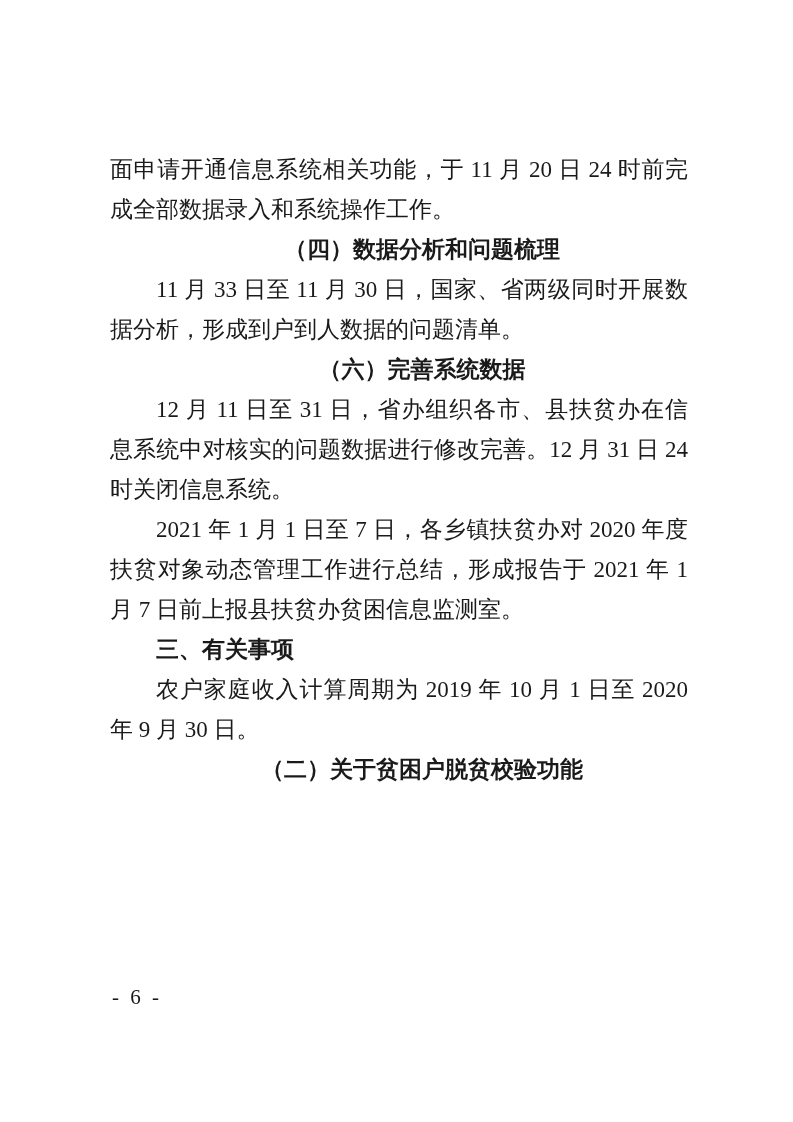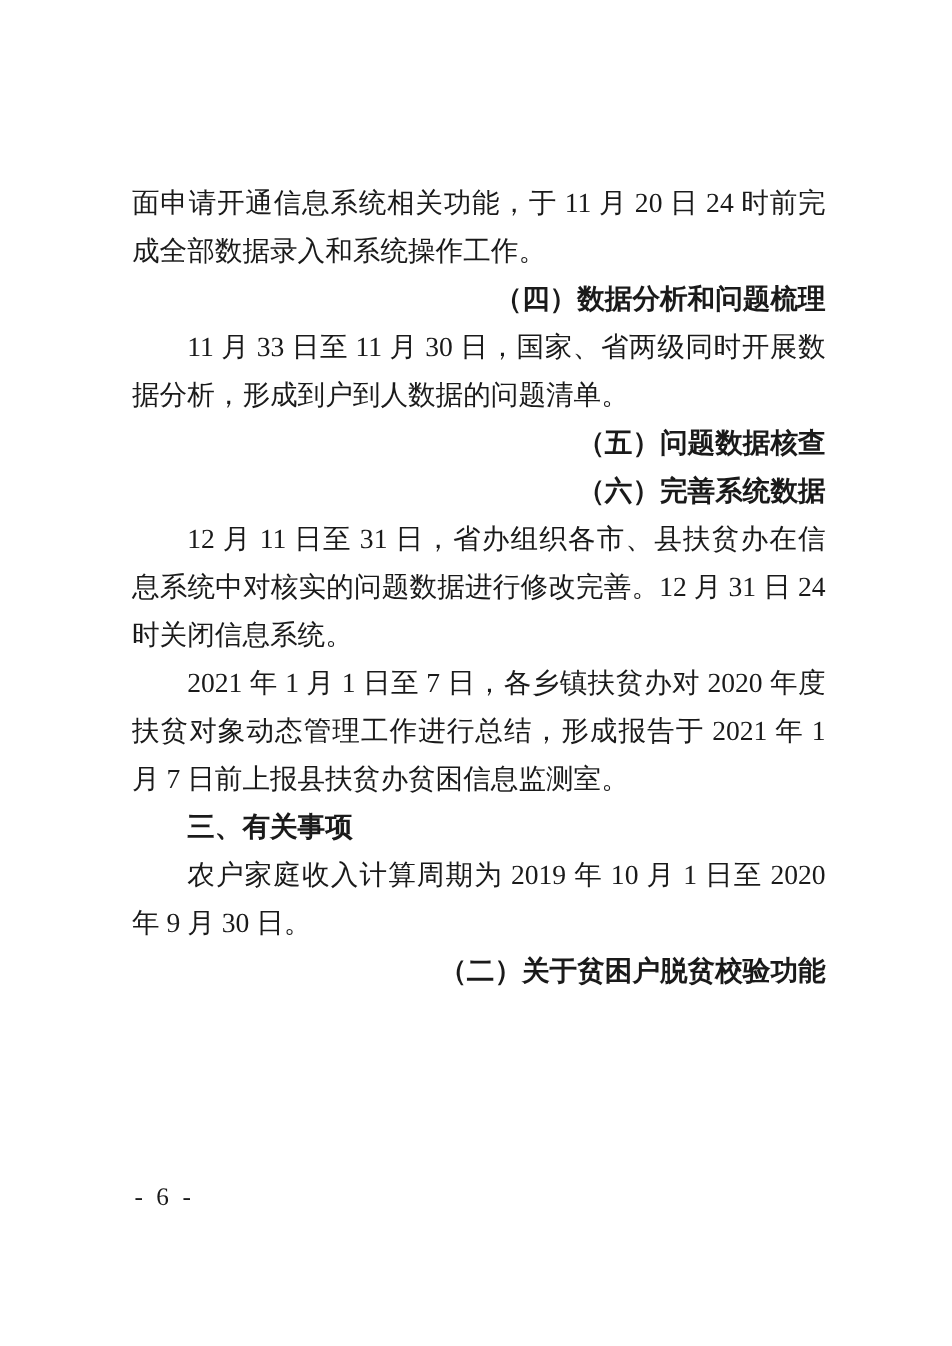--- a/index.html
+++ b/index.html
@@ -30,21 +30,21 @@
     text-indent: 2em;
   }
   .para.continue {
     text-indent: 0;
   }
   .heading2 {
     margin: 0;
     font-weight: bold;
     text-indent: 2em;
     font-family: "Liberation Serif", serif;
-    text-align: right;
+    text-align: center;
   }
   .heading1 {
     margin: 0;
     font-weight: bold;
     text-indent: 2em;
     font-family: Liberation Serif, serif;
     text-align: left;
   }
   .page-number {
     position: absolute;
@@ -58,21 +58,20 @@
   }
 </style>
 </head>
 <body>
 
 <div class="page">
   <div class="content">
     <p class="para continue">面申请开通信息系统相关功能，于 11 月 20 日 24 时前完成全部数据录入和系统操作工作。</p>
     <p class="heading2">（四）数据分析和问题梳理</p>
     <p class="para">11 月 33 日至 11 月 30 日，国家、省两级同时开展数据分析，形成到户到人数据的问题清单。</p>
-    <p class="heading2">（五）问题数据核查</p>
     <p class="heading2">（六）完善系统数据</p>
     <p class="para">12 月 11 日至 31 日，省办组织各市、县扶贫办在信息系统中对核实的问题数据进行修改完善。12 月 31 日 24 时关闭信息系统。</p>
     <p class="para">2021 年 1 月 1 日至 7 日，各乡镇扶贫办对 2020 年度扶贫对象动态管理工作进行总结，形成报告于 2021 年 1 月 7 日前上报县扶贫办贫困信息监测室。</p>
     <p class="heading1">三、有关事项</p>
     <p class="para">农户家庭收入计算周期为 2019 年 10 月 1 日至 2020 年 9 月 30 日。</p>
     <p class="heading2">（二）关于贫困户脱贫校验功能</p>
   </div>
   <div class="page-number">- 6 -</div>
 </div>
 

